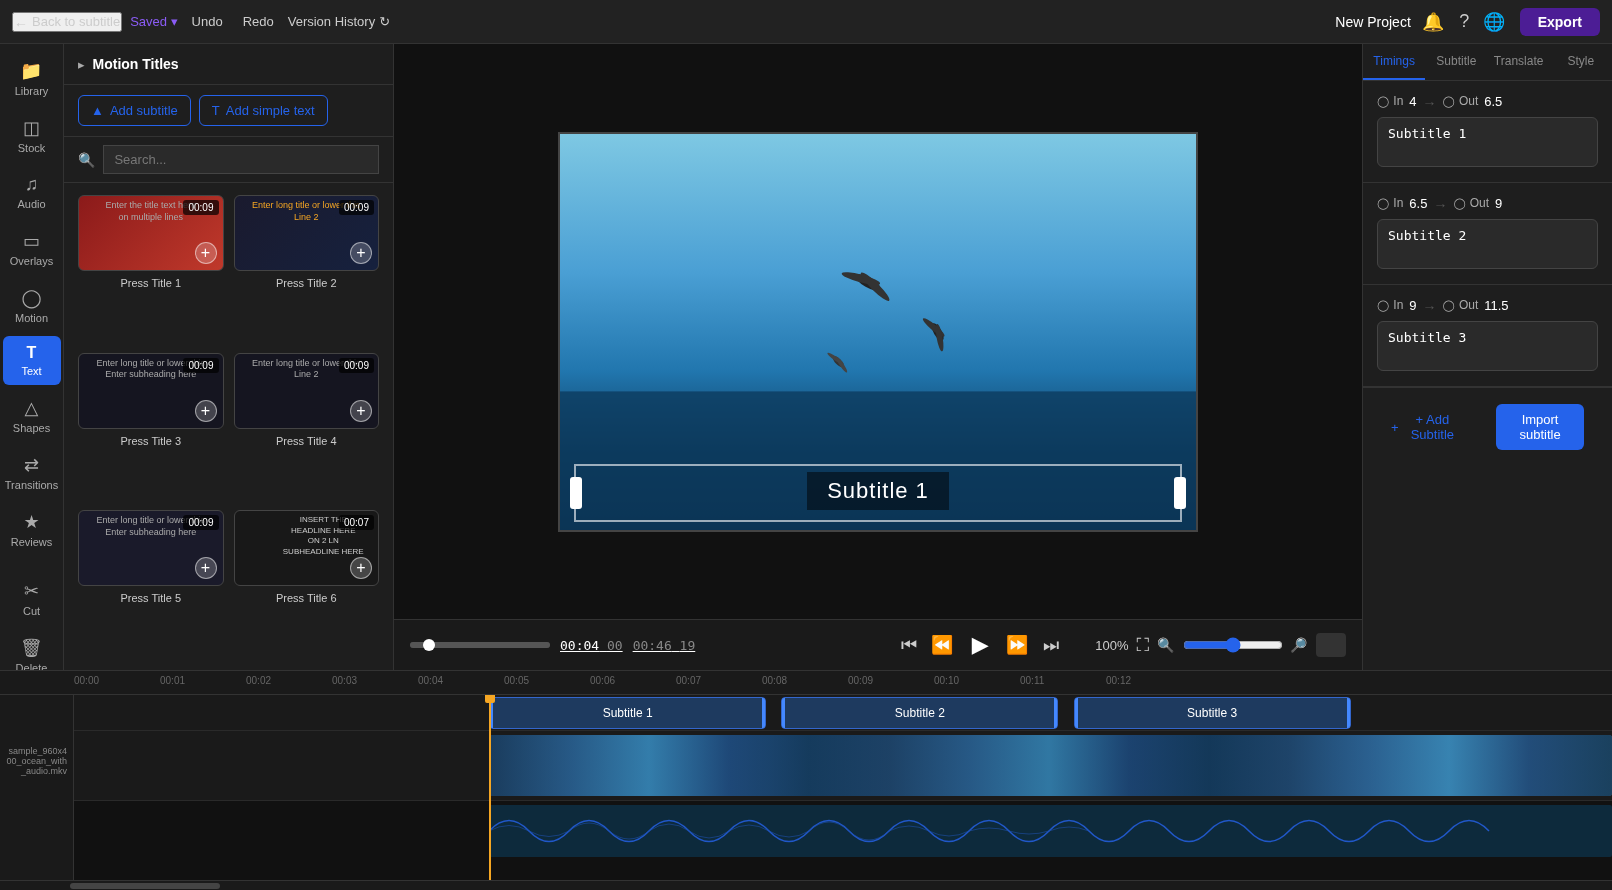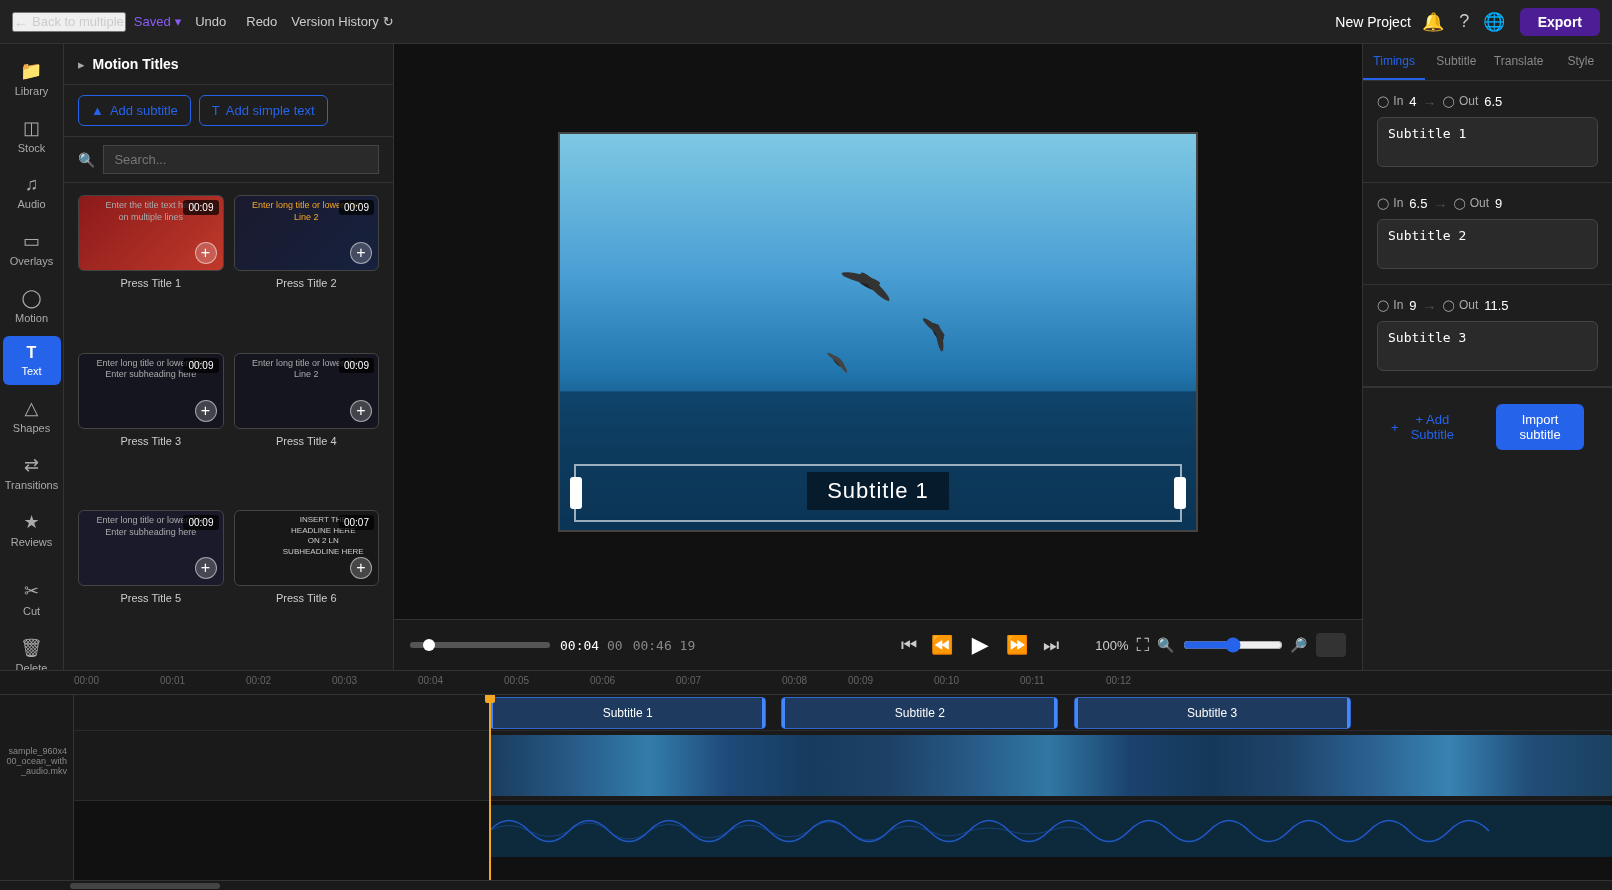--- a/index.html
+++ b/index.html
@@ -105,21 +105,21 @@
 
     .right-panel-bottom { display: flex; padding: 8px 14px; gap: 8px; border-top: 1px solid #333; }
   </style>
 </head>
 <body>
 
 <div class="top-nav">
   <div class="top-nav-left">
     <button class="back-btn">
       <span class="back-icon">←</span>
-      <span>Back to multiple</span>
+      <span>Back to subtitle</span>
     </button>
     <div class="saved-badge">
       <span>Saved</span>
       <span>▾</span>
     </div>
     <button class="nav-btn">Undo</button>
     <button class="nav-btn">Redo</button>
     <button class="version-btn">
       <span>Version History</span>
       <span>↻</span>
@@ -300,21 +300,21 @@
           <div style="position:absolute;bottom:8px;left:14px;right:14px;height:58px;border:2px solid rgba(255,255,255,0.6);">
             <div class="selection-handle handle-left"></div>
             <div class="selection-handle handle-right"></div>
           </div>
         </div>
       </div>
     </div>
 
     <div class="video-controls">
 
-      <div style="display:flex;align-items:center;gap:10px;flex:1;">
+      <div style="display:flex;align-items:center;gap:10px;flex:1;text-decoration:underline;">
         <div style="width:140px;height:6px;background:#333;border-radius:3px;position:relative;cursor:pointer;">
           <div style="height:100%;background:#555;border-radius:3px;width:100%;"></div>
           <div style="position:absolute;top:50%;left:9%;transform:translateY(-50%);width:12px;height:12px;background:#fff;border-radius:50%;cursor:pointer;"></div>
         </div>
         <span class="time-display">
           <span>00:04</span>
           <span class="time-secondary"> </span>
           <span class="time-secondary">00</span>
         </span>
         <span class="time-display time-secondary">
@@ -411,21 +411,21 @@
 
   <div class="timeline-ruler">
     <span class="ruler-mark" style="left:74px;">00:00</span>
     <span class="ruler-mark" style="left:160px;">00:01</span>
     <span class="ruler-mark" style="left:246px;">00:02</span>
     <span class="ruler-mark" style="left:332px;">00:03</span>
     <span class="ruler-mark" style="left:418px;">00:04</span>
     <span class="ruler-mark" style="left:504px;">00:05</span>
     <span class="ruler-mark" style="left:590px;">00:06</span>
     <span class="ruler-mark" style="left:676px;">00:07</span>
-    <span class="ruler-mark" style="left:762px;margin-left:20px;">00:08</span>
+    <span class="ruler-mark" style="left:762px;">00:08</span>
     <span class="ruler-mark" style="left:848px;">00:09</span>
     <span class="ruler-mark" style="left:934px;">00:10</span>
     <span class="ruler-mark" style="left:1020px;">00:11</span>
     <span class="ruler-mark" style="left:1106px;">00:12</span>
   </div>
 
   <div class="timeline-content">
 
     <div class="timeline-labels">
       <div class="track-label-row"></div>

